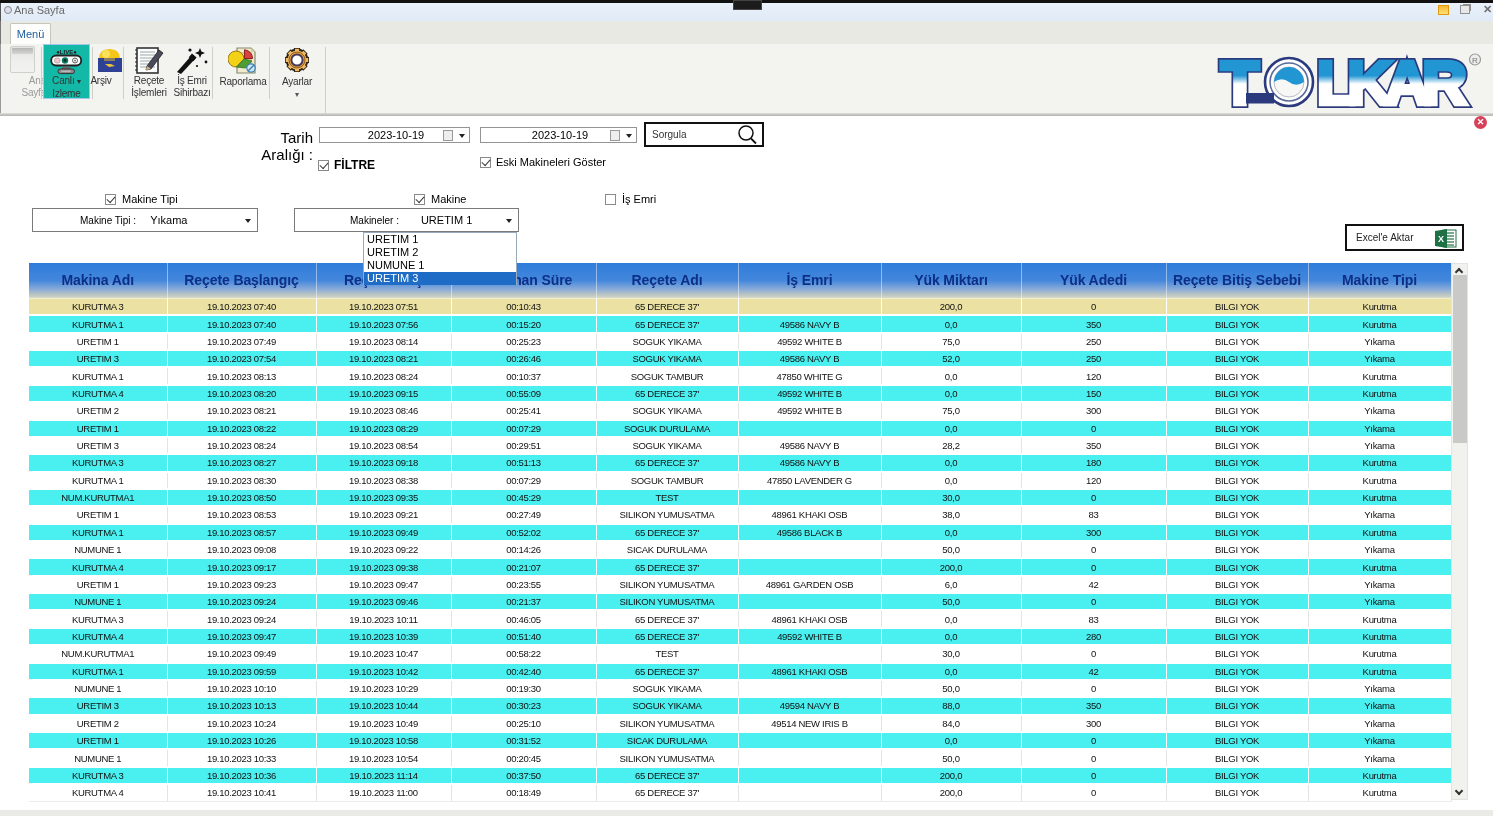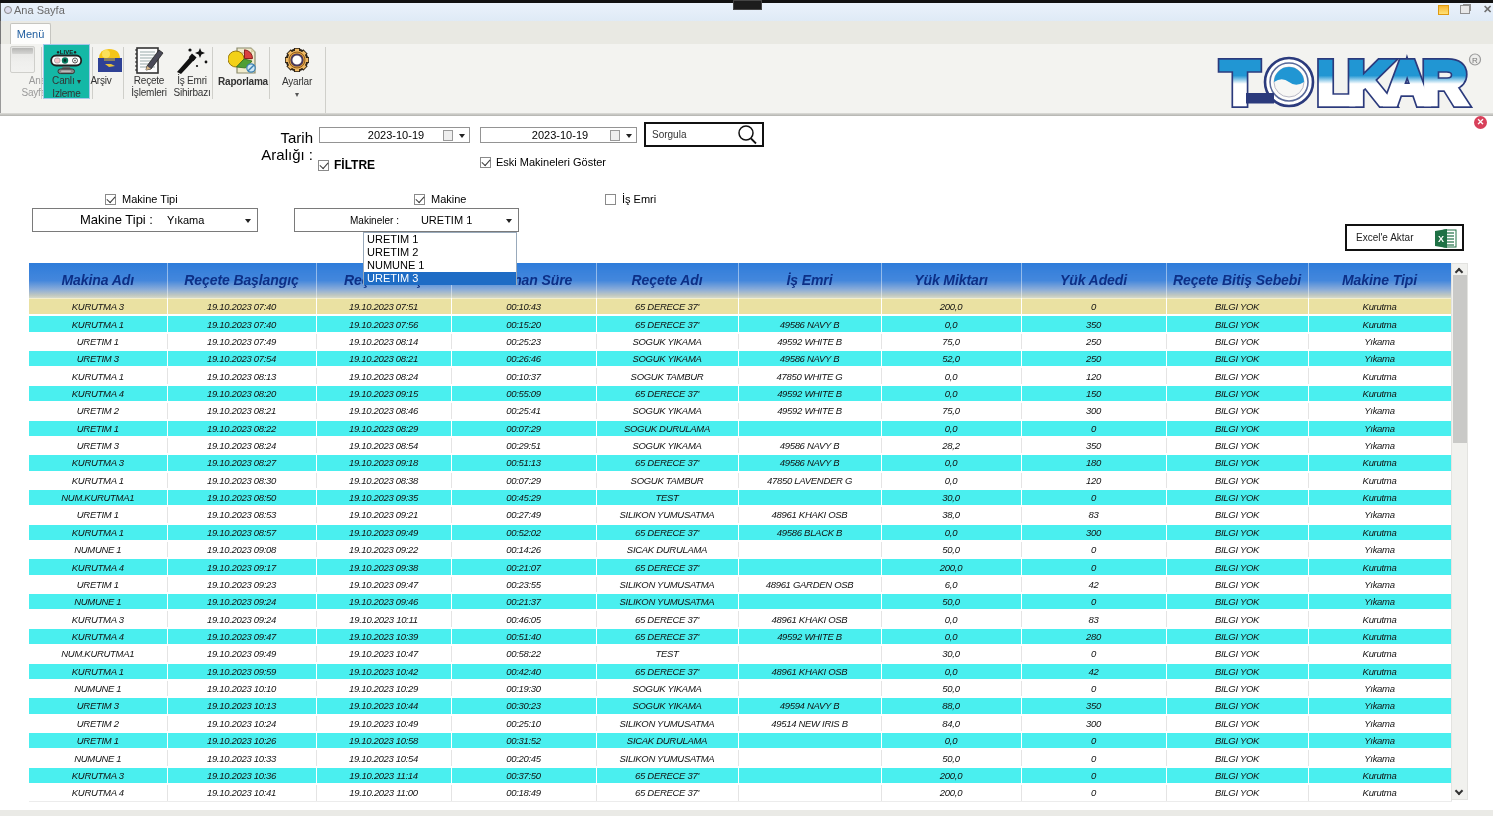--- a/index.html
+++ b/index.html
@@ -33,21 +33,21 @@
 
 .combo{background:#fff;border:1px solid #7a7a7a;font-size:11px;}
 .arrowdn{width:0;height:0;border-left:3.5px solid transparent;border-right:3.5px solid transparent;border-top:4px solid #222;display:inline-block;}
 
 #ddlist{left:362px;top:119px;width:154px;height:53px;background:#fff;border:1px solid #9ab;font-size:11px;z-index:30;}
 .ddi{height:13px;line-height:13px;padding-left:3px;color:#000;}
 .ddi.sel{background:#1e6cc5;color:#fff;}
 
 #xlbtn{left:1344px;top:111px;width:119px;height:27px;background:#fff;border:2px solid #111;}
 
-#tablewrap{left:28px;top:150px;width:1422px;font-style:italic;}
+#tablewrap{left:28px;top:150px;width:1422px;}
 table{border-collapse:collapse;table-layout:fixed;width:1422px;}
 th{height:35px;background:linear-gradient(#2e7cda 0%,#4487dc 50%,#8cadd8 76%,#c2c9c0 93%,#d5dacc 100%);color:#0d2f86;font-size:14px;letter-spacing:-0.1px;font-weight:bold;border-right:1px solid rgba(255,255,255,.45);padding:0;white-space:nowrap;}
 td{height:17.36px;font-size:9.5px;letter-spacing:-0.3px;color:#111;text-align:center;overflow:hidden;white-space:nowrap;padding:0;}
 tr.ry td{background:#eae1a2;border-top:1.5px solid #f4eecb;border-bottom:1.5px solid #f4eecb;border-right:1px solid rgba(255,255,255,0.35);}
 tr.rc td{background:#4aefef;border-top:2px solid #fff;border-bottom:2px solid #fff;border-right:1px solid rgba(255,255,255,0.45);}
 tr.rw td{background:#fff;border-bottom:1px solid #ececec;border-right:1px solid #e4e4e4;}
 
 #vsb{left:1450px;top:150px;width:17px;height:537px;background:#f1f1ee;border:1px solid #e3e3e0;}
 #thumb{position:absolute;left:1px;top:11px;width:14px;height:168px;background:#c9c9c7;}
 </style></head>
@@ -142,21 +142,21 @@
           <line x1="12" y1="10" x2="24" y2="10"></line>
           <line x1="12" y1="13" x2="24" y2="13"></line>
           <line x1="12" y1="16" x2="24" y2="16"></line>
         </g>
       <path d="M16 13 A 8 8 0 1 0 8.5 21 Z" fill="#f3d117" stroke="#9a7a10" stroke-width="1"></path>
       <path d="M16.5 3.8 A 8.5 8.5 0 0 1 24.5 12.5 L16.5 12.5 Z" fill="#d94040" stroke="#8a2020" stroke-width="1"></path>
       <path d="M8.5 21 L16 13 L24 15 L17.5 22 Z" fill="#4f9e35" stroke="#2e6e1e" stroke-width="0.8"></path>
       <circle cx="23" cy="22" r="4.2" fill="#cfe7f5" stroke="#3a80b2" stroke-width="1.2"></circle>
       <line x1="20.2" y1="24.8" x2="25.8" y2="19.2" stroke="#3a80b2" stroke-width="1.4"></line>
     </svg>
-    <div class="abs rlbl" style="left:212px;top:32px;width:60px;font-weight:bold;">Raporlama</div>
+    <div class="abs rlbl" style="left:212px;top:32px;width:60px;">Raporlama</div>
     <div class="abs rdiv" style="left:268px;"></div>
 
     <svg class="abs" style="left:282px;top:2px;" width="28" height="28" viewBox="0 0 28 28">
       <g stroke="#2e2418" stroke-width="6.2">
         <line x1="14" y1="2" x2="14" y2="6"></line>
           <line x1="14" y1="22" x2="14" y2="26"></line>
         <line x1="2" y1="14" x2="6" y2="14"></line>
           <line x1="22" y1="14" x2="26" y2="14"></line>
         <line x1="5.5" y1="5.5" x2="8.3" y2="8.3"></line>
           <line x1="19.7" y1="19.7" x2="22.5" y2="22.5"></line>
@@ -217,21 +217,21 @@
           <circle cx="9" cy="8" r="7" fill="none" stroke="#111" stroke-width="1.5"></circle>
           <line x1="14" y1="13.5" x2="19" y2="18.5" stroke="#111" stroke-width="1.8"></line>
         </svg>
     </div>
     <div class="abs" style="left:317px;top:42px;"><span class="cb ck"></span><span style="font-size:12px;font-weight:bold;margin-left:5px;">FİLTRE</span></div>
     <div class="abs" style="left:479px;top:39px;"><span class="cb ck"></span><span style="font-size:11px;margin-left:5px;">Eski Makineleri Göster</span></div>
     <div class="abs" style="left:104px;top:76px;"><span class="cb ck"></span><span style="font-size:11px;margin-left:6px;">Makine Tipi</span></div>
     <div class="abs" style="left:374px;top:76px;margin-left:39px;"><span class="cb ck"></span><span style="font-size:11px;margin-left:6px;">Makine</span></div>
     <div class="abs" style="left:604px;top:76px;"><span class="cb"></span><span style="font-size:11px;margin-left:6px;">İş Emri</span></div>
     <div class="abs combo" style="left:31px;top:95px;width:226px;height:24px;line-height:22px;">
-      <span style="margin-left:7px;font-size:13px;padding-left:40px;">Makine Tipi :</span><span style="margin-left:14px;">Yıkama</span>
+      <span style="margin-left:7px;font-size:10px;padding-left:40px;">Makine Tipi :</span><span style="margin-left:14px;">Yıkama</span>
       <span class="abs arrowdn" style="right:6px;top:10px;"></span>
     </div>
     <div class="abs combo" style="left:293px;top:95px;width:225px;height:24px;line-height:22px;">
       <span style="margin-left:7px;font-size:10px;padding-left:48px;">Makineler :</span><span style="margin-left:22px;">URETIM 1</span>
       <span class="abs arrowdn" style="right:6px;top:10px;"></span>
     </div>
     <div class="abs" id="ddlist">
       <div class="ddi">URETIM 1</div>
       <div class="ddi">URETIM 2</div>
       <div class="ddi">NUMUNE 1</div>

